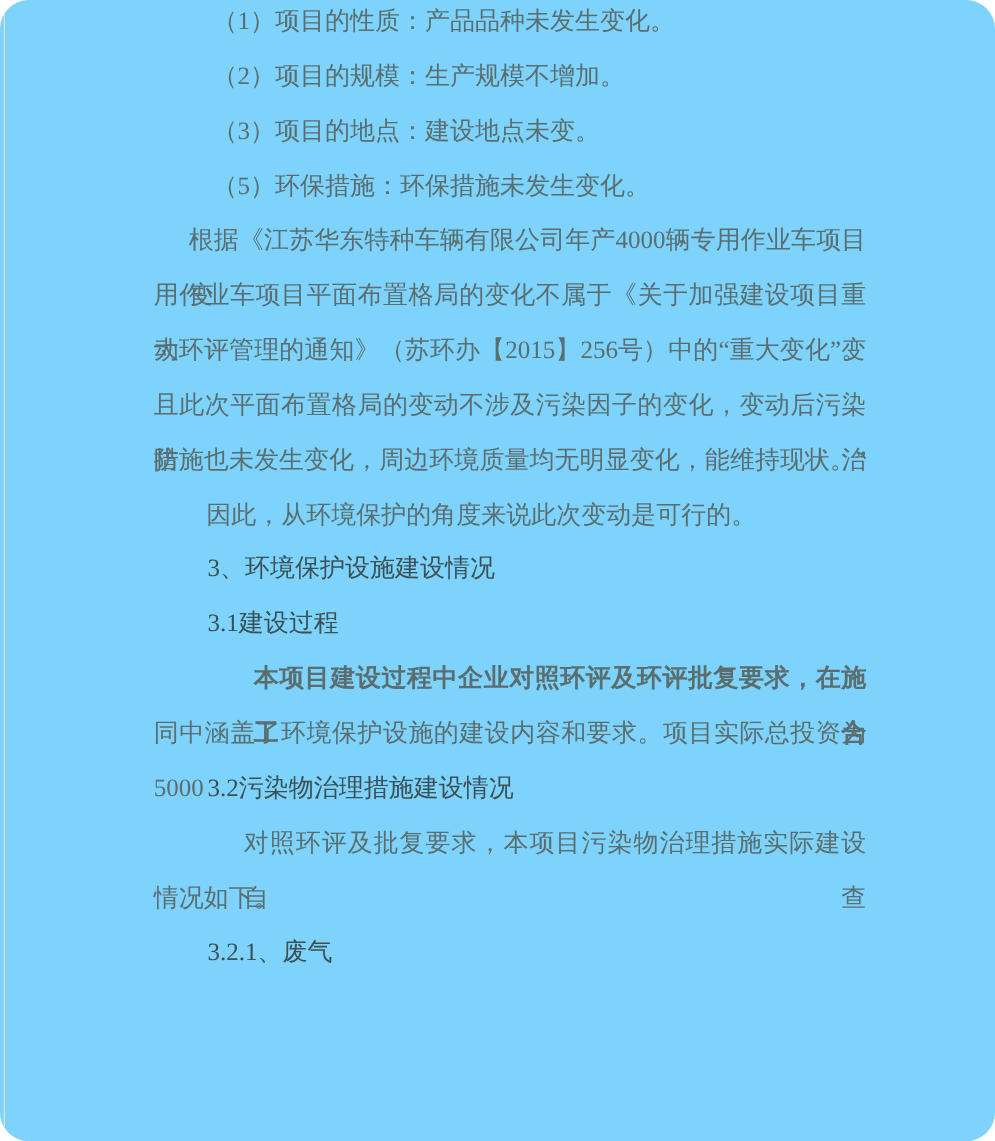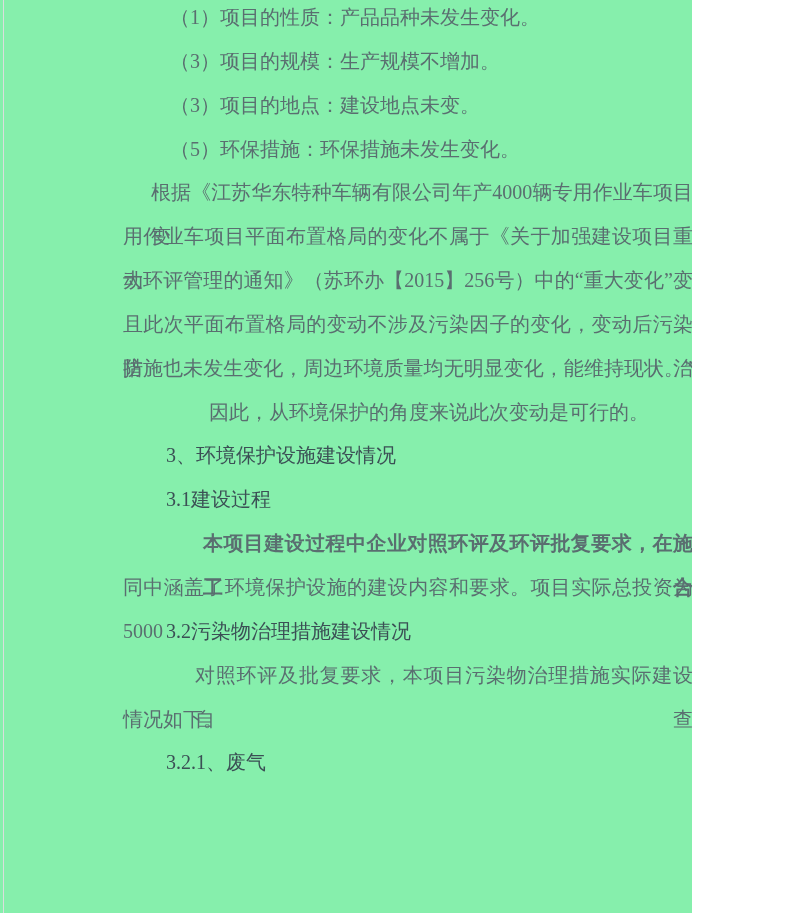--- a/index.html
+++ b/index.html
@@ -2,25 +2,26 @@
 <html lang="zh"><head>
 <meta charset="utf-8">
 <style>
   html, body {
     margin: 0;
     padding: 0;
     background: #ffffff;
   }
   .page {
     position: relative;
-    width: 692px;
+    width: 796px;
     height: 913px;
-    background: #86efac;
+    background: #7dd3fc;
     overflow: hidden;
     font-family: "Liberation Serif", "DejaVu Serif", serif;
+    border-radius: 23px;
   }
   .scan-edge-line {
     position: absolute;
     left: 3px;
     top: 0;
     width: 1px;
     height: 100%;
     background: #dadedd;
   }
   .content {
@@ -41,36 +42,36 @@
     white-space: normal;
     text-align: justify;
     text-align-last: justify;
     text-justify: inter-character;
   }
   .bold {
     font-weight: normal;
     color: #3b5055;
   }
   .ind-28 { padding-left: 28px; }
-  .ind-42 { padding-left: 42px; text-align: center; }
+  .ind-42 { padding-left: 42px; }
   .ind-43 { padding-left: 43px; }
   .ind-47 { padding-left: 47px; }
   .ind-72 { padding-left: 72px; }
   .ind-80 { padding-left: 80px; font-weight: bold; }
 </style>
 </head>
 <body>
 
 <div class="page">
   <div class="scan-edge-line"></div>
 
   <div class="content">
 
     <div class="line ind-47">（1）项目的性质：产品品种未发生变化。</div>
-    <div class="line ind-47">（3）项目的规模：生产规模不增加。</div>
+    <div class="line ind-47">（2）项目的规模：生产规模不增加。</div>
     <div class="line ind-47">（3）项目的地点：建设地点未变。</div>
     <div class="line ind-47">（5）环保措施：环保措施未发生变化。</div>
 
     <div class="line just ind-28">根据《江苏华东特种车辆有限公司年产4000辆专用作业车项目变</div>
     <div class="line just">用作业车项目平面布置格局的变化不属于《关于加强建设项目重大变</div>
     <div class="line just">动环评管理的通知》（苏环办【2015】256号）中的“重大变化”。</div>
     <div class="line just">且此次平面布置格局的变动不涉及污染因子的变化，变动后污染防治</div>
     <div class="line just">措施也未发生变化，周边环境质量均无明显变化，能维持现状。”</div>
 
     <div class="line ind-42">因此，从环境保护的角度来说此次变动是可行的。</div>

